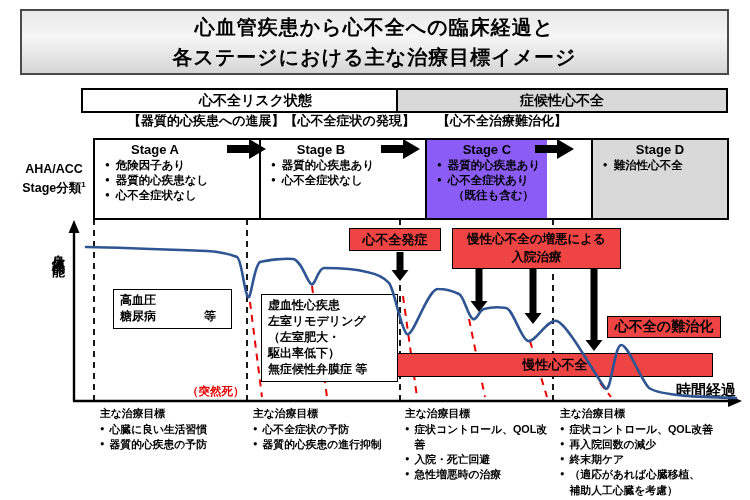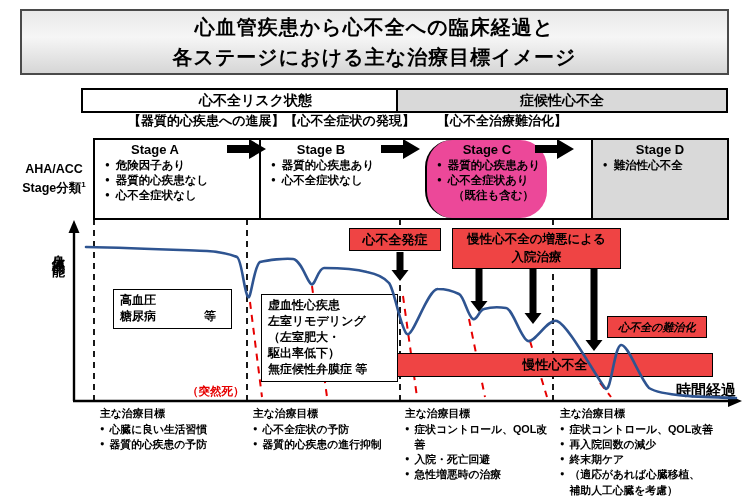--- a/index.html
+++ b/index.html
@@ -18,31 +18,31 @@
   .phase.symp{left:396px;width:332px;background:#d9d9d9;}
   .trans-line{left:128px;top:112px;font-size:13px;font-weight:bold;white-space:nowrap;z-index:2;}
   .trans-gap{display:inline-block;width:22px;}
   
   .class-label{left:10px;top:160px;width:88px;text-align:center;font-size:12.5px;font-weight:600;line-height:1.55;z-index:2;}
   .class-label sup{font-size:8px;}
   
   .stage-grid{left:93px;top:138px;width:636px;height:82px;border:2px solid #000;display:flex;z-index:2;background:#fff;gap:44px;}
   .stage{box-sizing:border-box;padding-top:2px;}
   .stage+.stage{border-left:2px solid #000;}
-  .st-a{width:152px;} .st-b{width:154px;} .st-c{width:154px;background:#ec4899;border-radius:27px;} .st-d{width:172px;background:#d9d9d9;}
+  .st-a{width:152px;} .st-b{width:154px;} .st-c{width:154px;background:#8b5cf6;} .st-d{width:172px;background:#d9d9d9;}
   .stitle{text-align:center;font-size:13px;font-weight:bold;margin-bottom:1px;}
   .srow{display:flex;gap:6px;padding-left:10px;font-size:11.5px;font-weight:bold;line-height:1.32;}
   .srow .dot{font-size:8px;transform:translateY(2px);}
   .snote{padding-left:26px;font-size:11.5px;font-weight:bold;line-height:1.32;}
   
   .gbox{background:#ef4444;border:1.5px solid #000;display:flex;flex-direction:column;align-items:center;justify-content:center;
     font-weight:bold;z-index:2;text-align:center;}
   .onset{left:349px;top:228px;width:92px;height:23px;font-size:13px;}
   .hosp{left:452px;top:228px;width:169px;height:41px;font-size:12.5px;line-height:1.4;}
-  .refrac{left:607px;top:316px;width:100px;height:22px;font-size:11px;font-style:italic;}
+  .refrac{left:607px;top:316px;width:114px;height:22px;font-size:14px;}
   .chronic{left:397px;top:353px;width:316px;height:24px;font-size:13px;}
   
   .wbox{background:#fff;border:1.5px solid #000;font-size:12px;font-weight:600;line-height:1.33;padding:3px 6px;z-index:2;}
   .riskbox{left:113px;top:289px;width:119px;}
   .structbox{left:261px;top:294px;width:137px;}
   
   .sudden{left:187px;top:384px;color:#e60000;font-size:11.5px;font-weight:bold;z-index:2;}
   .timelbl{left:676px;top:381px;font-size:15px;font-weight:bold;z-index:2;}
   .ylbl{left:49px;top:244px;writing-mode:vertical-rl;font-size:13px;font-weight:bold;letter-spacing:3px;z-index:2;}
   

